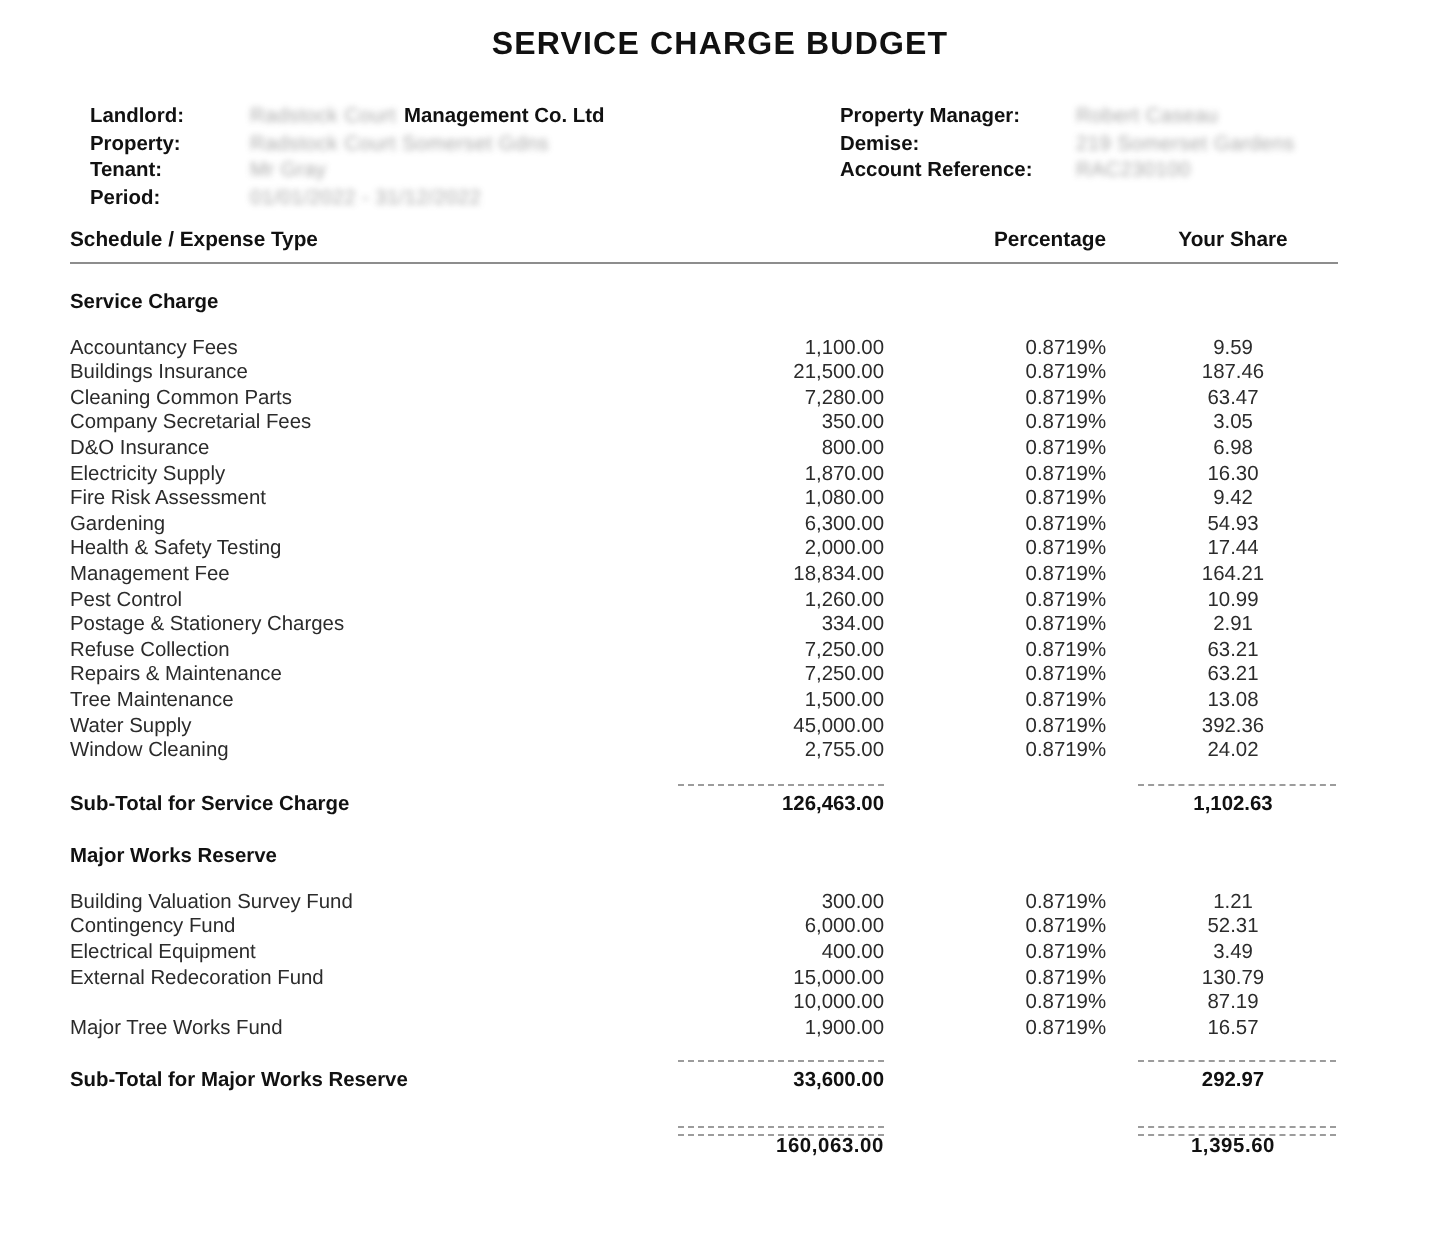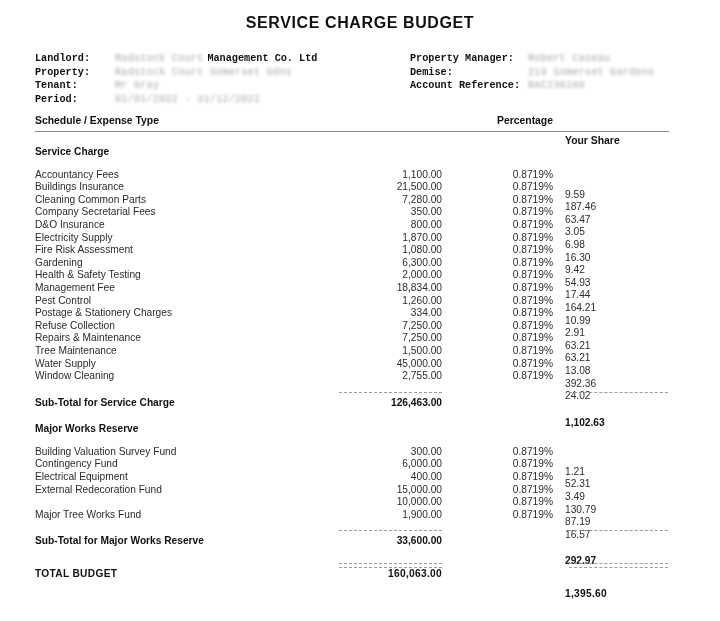--- a/index.html
+++ b/index.html
@@ -34,25 +34,24 @@
     text-align: center;
     font-size: 16px;
     font-weight: bold;
     letter-spacing: 0.6px;
     color: #111;
   }
 
   
   .meta {
     position: absolute;
-    left: 35px;
+    left: 45px;
     top: 52px;
     width: 650px;
     height: 56px;
-    font-family: Liberation Mono, monospace;
   }
   .meta-col {
     position: absolute;
     top: 0;
   }
   .meta-col.left  { left: 0px;   width: 345px; }
   .meta-col.right { left: 363px; width: 300px; }
 
   .meta-row {
     position: relative;
@@ -124,23 +123,22 @@
     top: 0;
     width: 98px;
     text-align: right;
     color: #2b2b2b;
   }
   .row .c-share {
     position: absolute;
     left: 530px;
     top: 0;
     width: 103px;
-    text-align: left;
+    text-align: center;
     color: #2b2b2b;
-    margin-top: 20px;
   }
 
   
   .row.head {
     height: 15px;
     line-height: 15px;
     font-size: 10.4px;
   }
   .row.head .c-name,
   .row.head .c-budget,
@@ -407,21 +405,20 @@
           <span class="c-budget">33,600.00</span>
           <span class="c-pct"></span>
           <span class="c-share">292.97</span>
         </div>
         <div class="spacer-12"></div>
         <div class="rule-row">
           <div class="rule-seg budget dbl"></div>
           <div class="rule-seg share dbl"></div>
         </div>
         <div class="row total">
-          <span class="c-name">TOTAL BUDGET</span>
           <span class="c-budget">160,063.00</span>
           <span class="c-pct"></span>
           <span class="c-share">1,395.60</span>
         </div>
       </div>
 
   </div>
 
 </div>
 

